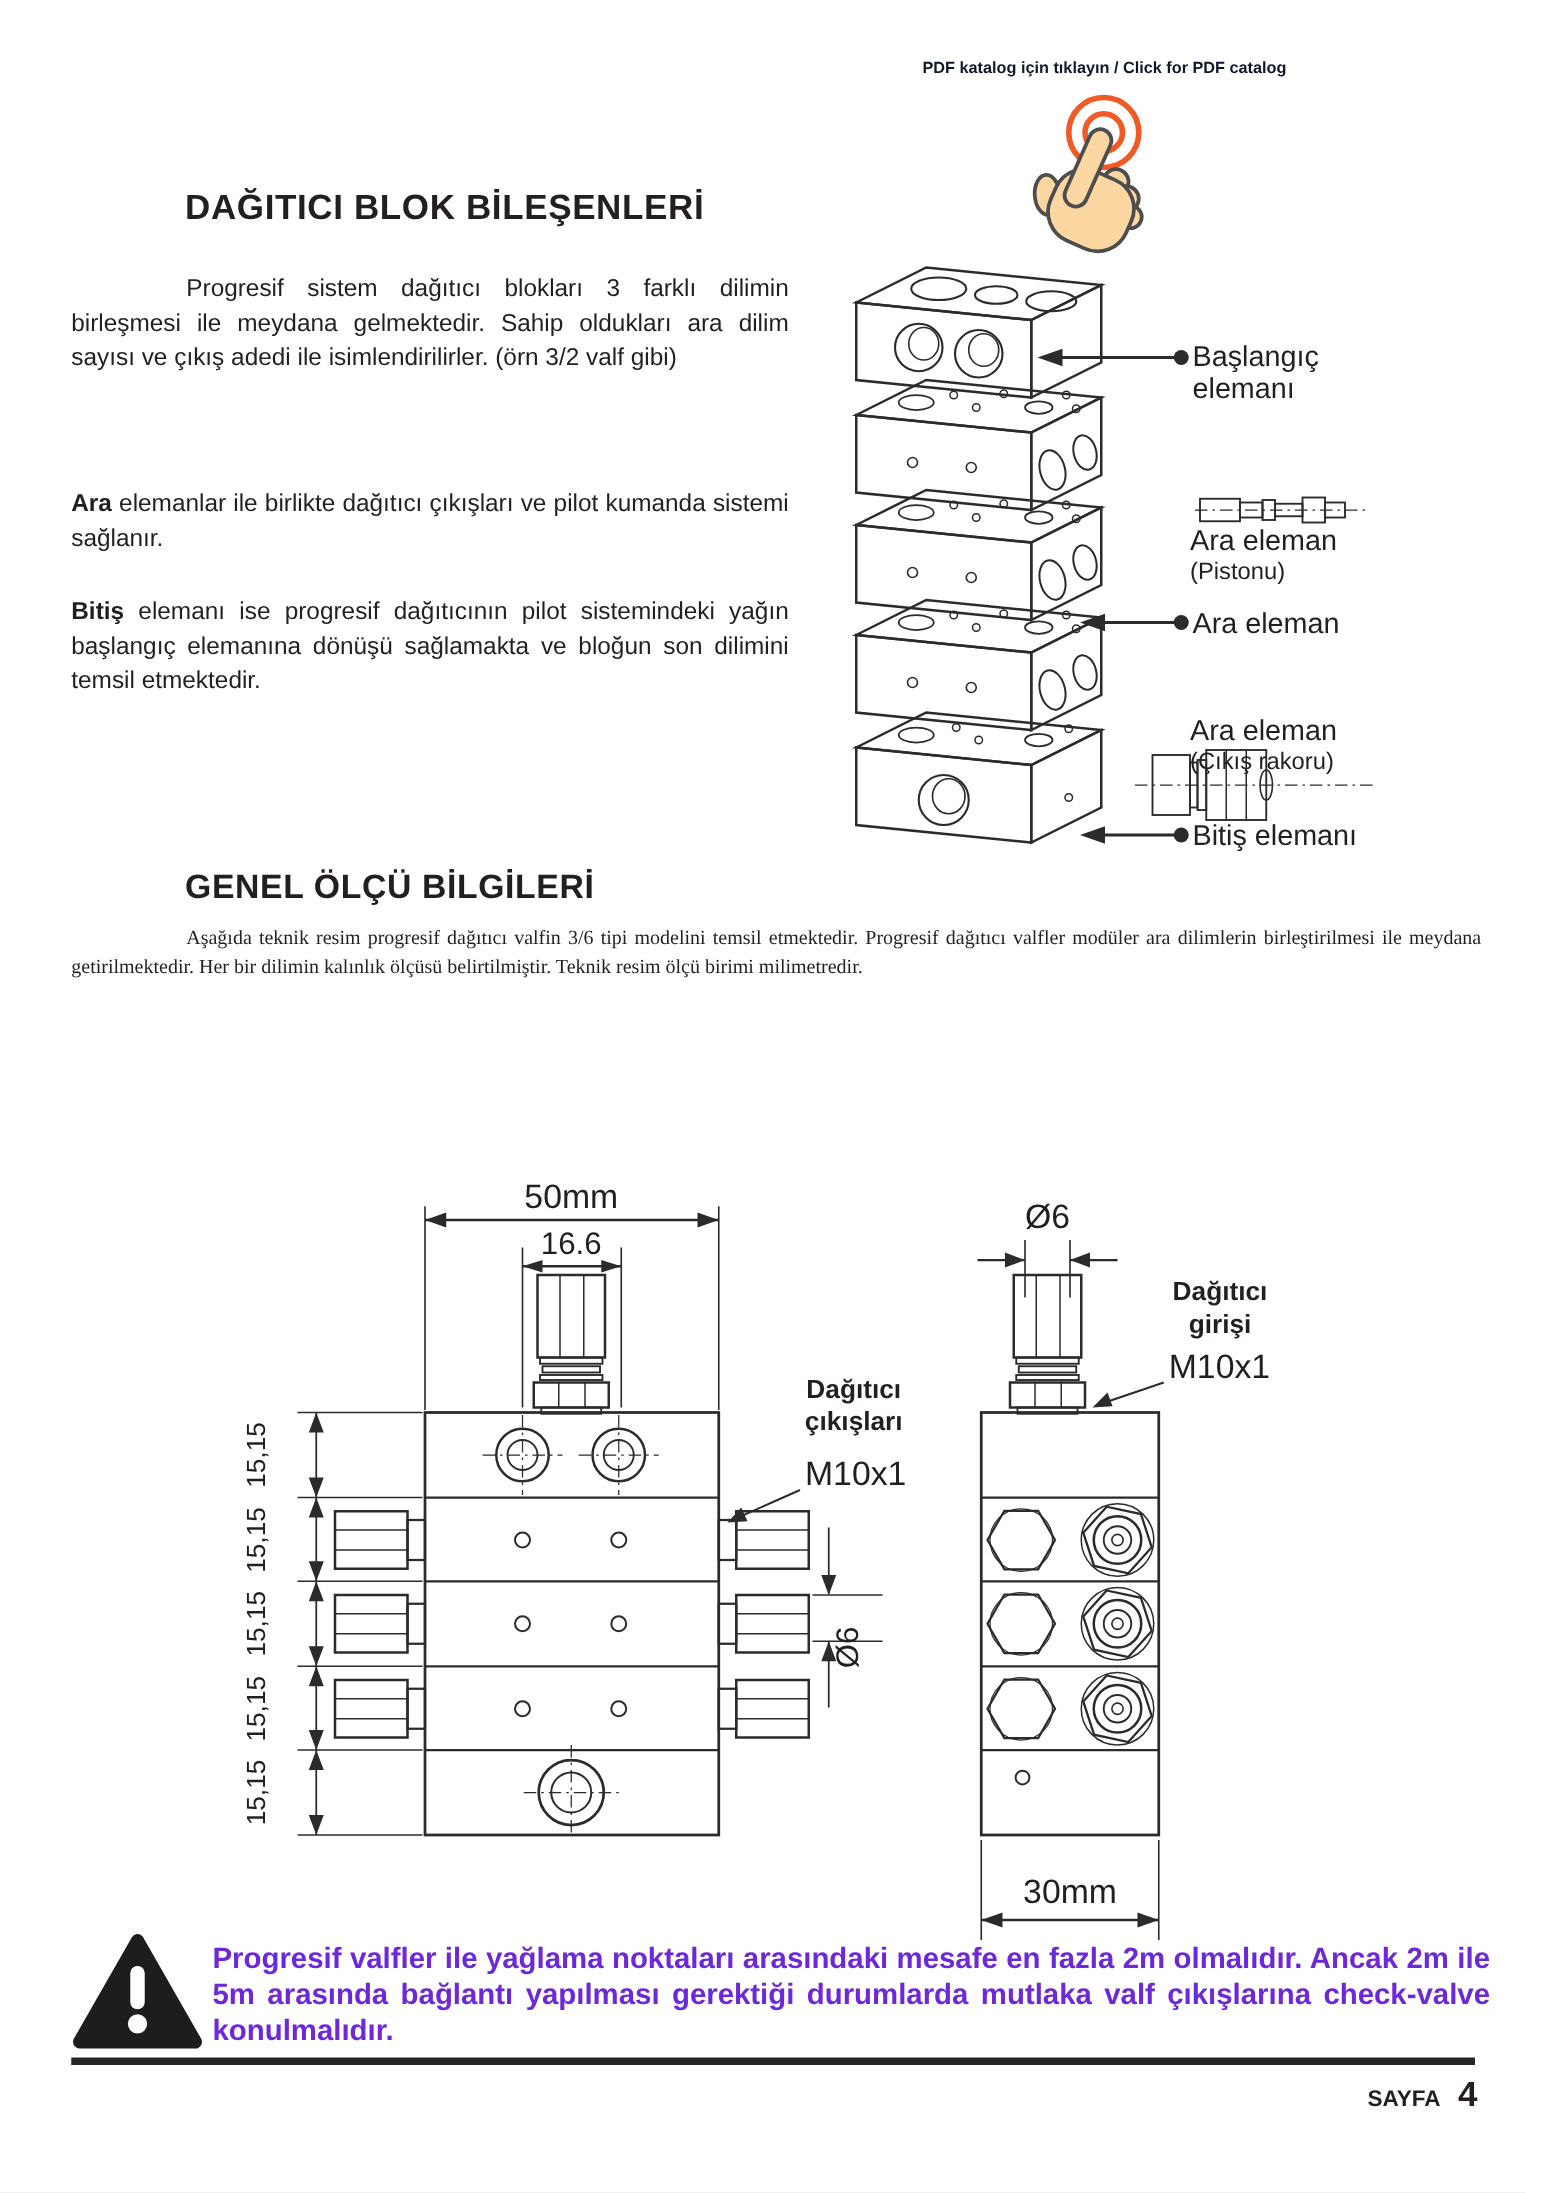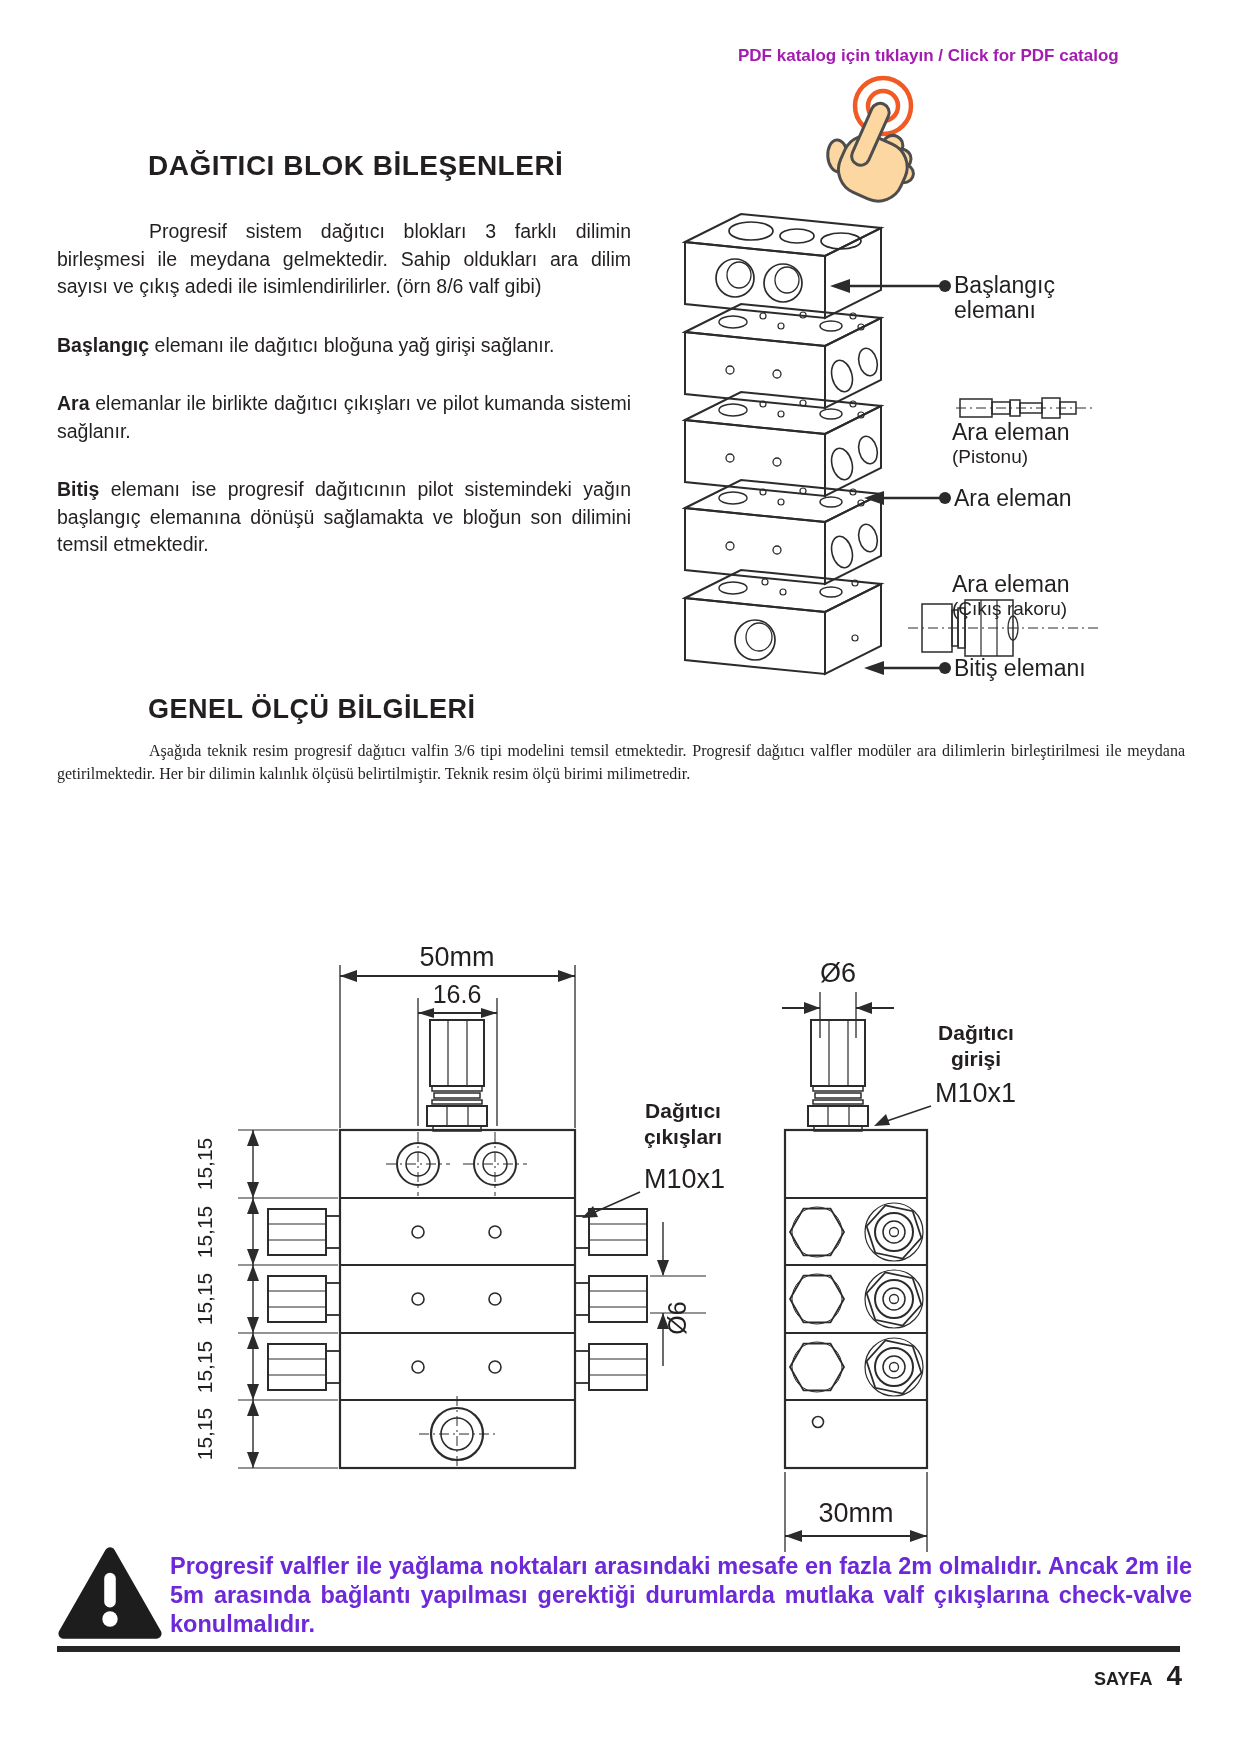--- a/index.html
+++ b/index.html
@@ -3,21 +3,21 @@
 <meta charset="utf-8">
 <style>
   html,body{margin:0;padding:0;background:#e8e8e8;}
   .page{
     position:relative;width:1240px;height:1754px;margin:0 auto;
     background:#ffffff;overflow:hidden;
     font-family:"Liberation Sans",sans-serif;color:#231f20;
   }
   .abs{position:absolute;}
   .pdf-link{
-    left:738px;top:46px;font-size:17px;font-weight:bold;color:#a21caf;
+    left:738px;top:46px;font-size:13px;font-weight:bold;color:#0f172a;
     white-space:nowrap;cursor:pointer;
   }
   .title-1{left:148px;top:150px;font-size:28px;font-weight:bold;margin:0;letter-spacing:.5px;}
   .title-2{left:148px;top:694px;font-size:27px;font-weight:bold;margin:0;letter-spacing:.5px;}
   .body-col{left:57px;width:574px;font-size:19.5px;line-height:1.42;text-align:justify;margin:0;}
   .body-wide{left:57px;width:1128px;font-size:16px;line-height:1.42;text-align:justify;margin:0;font-family:Liberation Serif, serif;}
   .indent{text-indent:92px;}
   .lead{font-weight:bold;}
   svg text{font-family:"Liberation Sans",sans-serif;fill:#231f20;}
   .lbl{font-size:23px;}
@@ -54,23 +54,22 @@
       <circle cx="113" cy="87" r="10"></circle>
       <circle cx="122" cy="99" r="9"></circle>
       <ellipse cx="54" cy="110" rx="10" ry="16" transform="rotate(-28 54 110)"></ellipse>
       <rect x="58" y="77" width="66" height="60" rx="25"></rect>
       <rect x="66" y="44" width="18" height="66" rx="9"></rect>
     </g>
   </svg>
 
   <h1 class="abs title-1">DAĞITICI BLOK BİLEŞENLERİ</h1>
 
-  <p class="abs body-col indent" style="top:218px">Progresif sistem dağıtıcı blokları 3 farklı dilimin birleşmesi ile meydana gelmektedir. Sahip oldukları ara dilim sayısı ve çıkış adedi ile isimlendirilirler. (örn 8/6 valf gibi)</p>
-
-  <p class="abs body-col" style="top:332px"><span class="lead">Başlangıç</span><span> elemanı ile dağıtıcı bloğuna yağ girişi sağlanır.</span></p>
+  <p class="abs body-col indent" style="top:218px">Progresif sistem dağıtıcı blokları 3 farklı dilimin birleşmesi ile meydana gelmektedir. Sahip oldukları ara dilim sayısı ve çıkış adedi ile isimlendirilirler. (örn 3/2 valf gibi)</p>
+
 
   <p class="abs body-col" style="top:390px"><span class="lead">Ara</span><span> elemanlar ile birlikte dağıtıcı çıkışları ve pilot kumanda sistemi sağlanır.</span></p>
 
   <p class="abs body-col" style="top:476px"><span class="lead">Bitiş</span><span> elemanı ise progresif dağıtıcının pilot sistemindeki yağın başlangıç elemanına dönüşü sağlamakta ve bloğun son dilimini temsil etmektedir.</span></p>
 
   <svg class="abs" style="left:660px;top:200px;width:440px;height:510px" viewBox="0 0 440 510">
     <defs>
       <g id="iso-mid">
         <polygon class="ln" stroke-width="2" points="0,30 56,2 196,16 140,44" fill="#fff"></polygon>
         <polygon class="ln" stroke-width="2" points="0,30 140,44 140,106 0,92" fill="#fff"></polygon>

